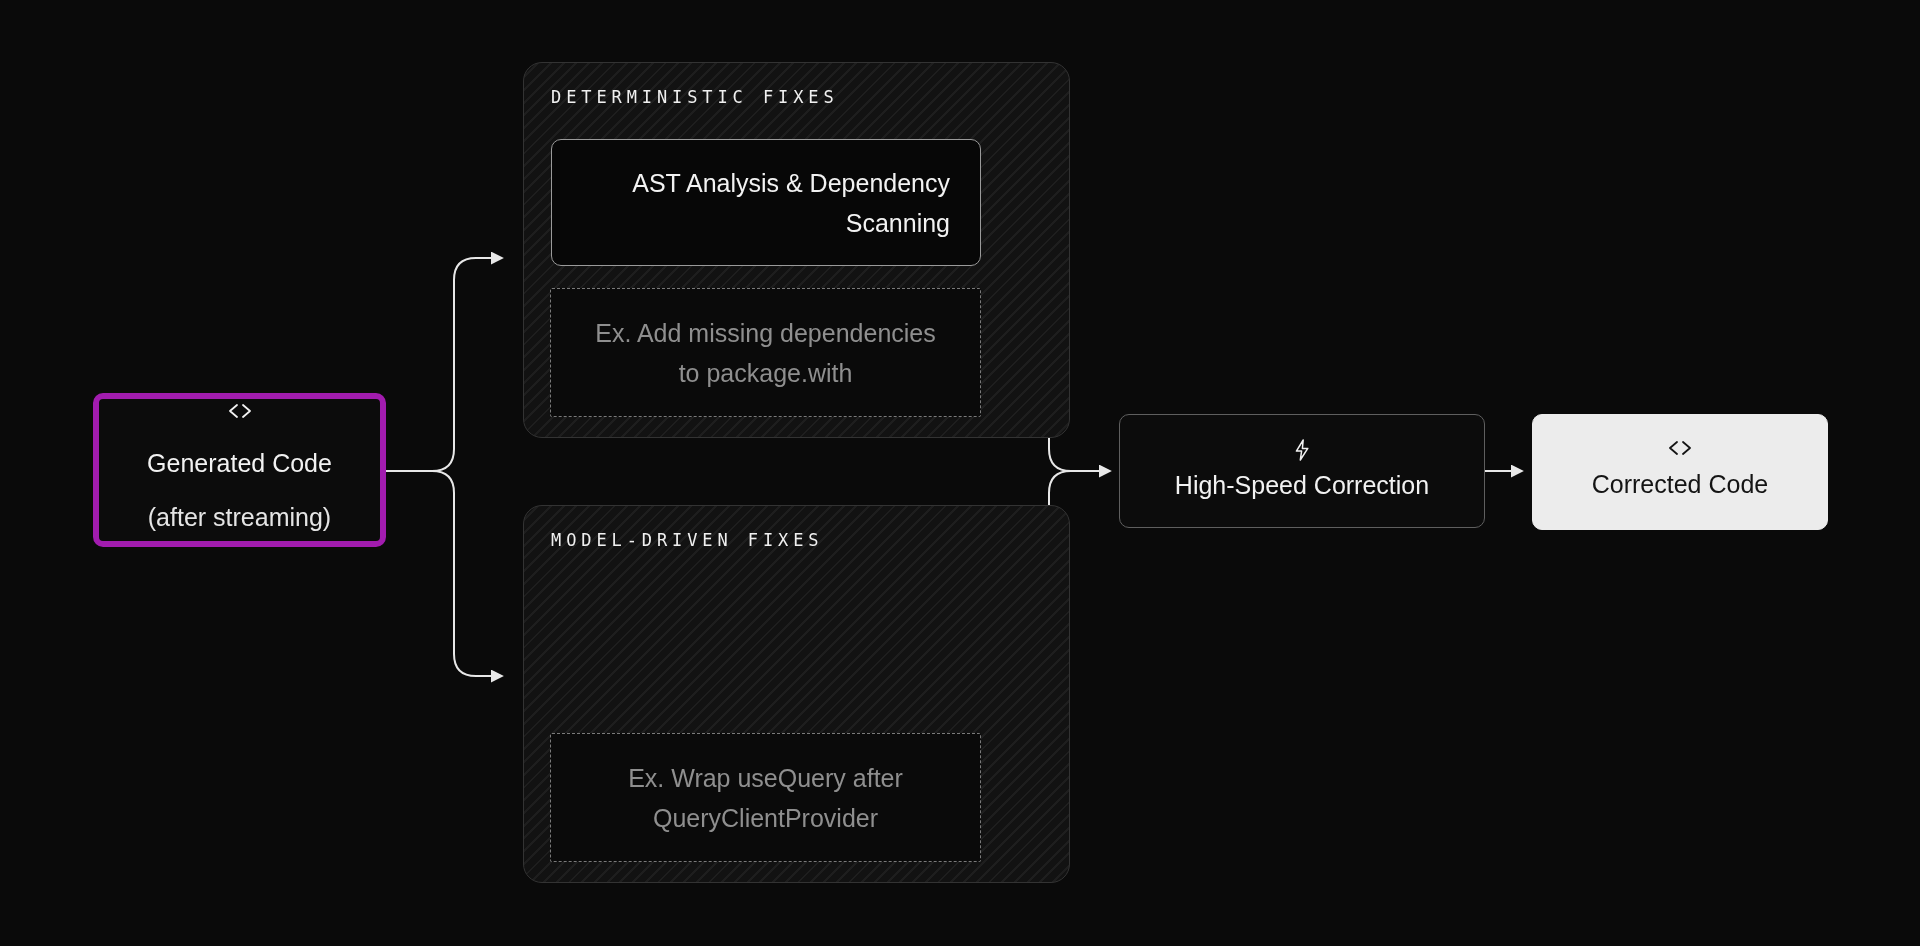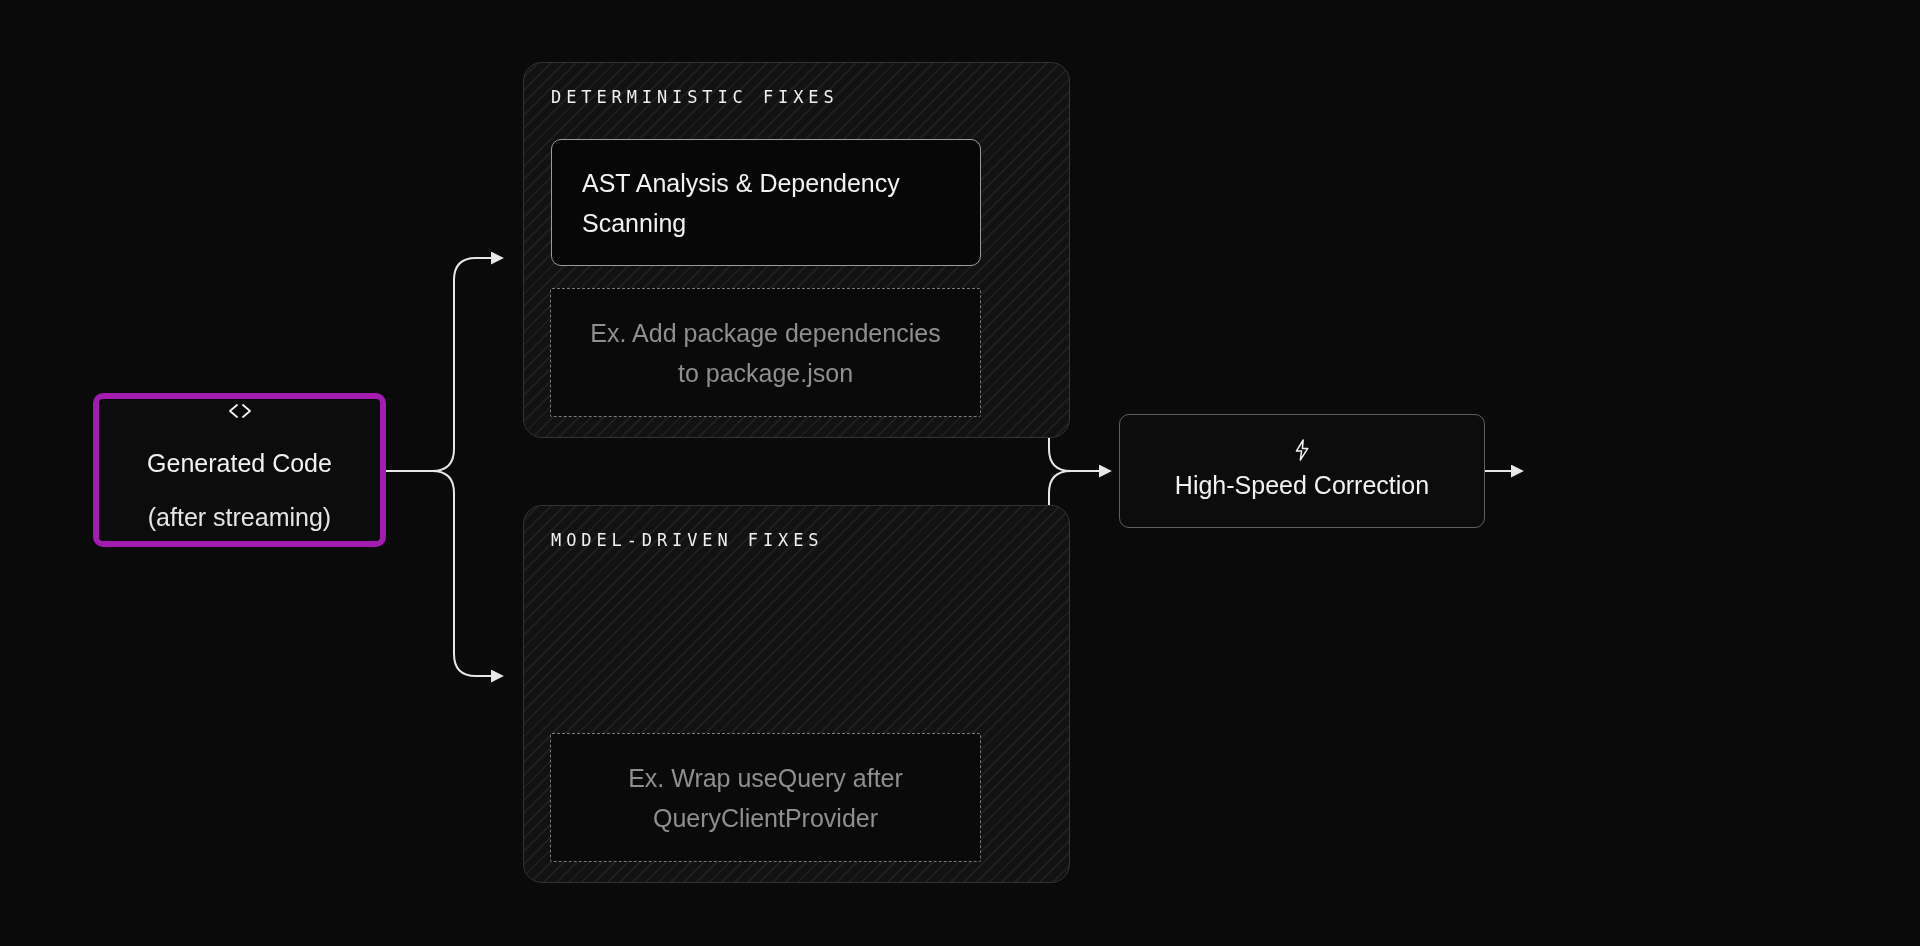--- a/index.html
+++ b/index.html
@@ -106,21 +106,21 @@
     top: 76px;
     width: 430px;
     height: 127px;
     box-sizing: border-box;
     background: #070707;
     border: 1px solid #9a9a9a;
     border-radius: 10px;
     display: flex;
     align-items: center;
     justify-content: center;
-    text-align: left;
+    text-align: right;
     padding: 0 30px;
     font-size: 25px;
     line-height: 40px;
     color: #f2f2f2;
   }
   #panel-model .step-box { height: 129px; }
   .example-box {
     position: absolute;
     left: 26px;
     top: 225px;
@@ -172,34 +172,43 @@
     <div class="node-title">Generated Code</div>
     <div class="node-subtitle">(after streaming)</div>
   </div>
 
   <section class="panel" id="panel-deterministic">
     <div class="panel-title">DETERMINISTIC FIXES</div>
     <div class="step-box">
       <span>AST Analysis &amp; Dependency Scanning</span>
     </div>
     <div class="example-box">
-      <span>Ex. Add package dependencies to package.json</span>
+      <span>Ex. Add missing dependencies to package.with</span>
     </div>
   </section>
 
   <section class="panel" id="panel-model">
     <div class="panel-title">MODEL-DRIVEN FIXES</div>
     <div class="example-box">
       <span>Ex. Wrap useQuery after QueryClientProvider</span>
     </div>
   </section>
 
   <div class="node" id="node-highspeed">
     <span class="icon-wrap">
       <svg width="18" height="24" viewBox="0 0 18 24">
         <path d="M 10.2 2 L 3.4 13.1 H 8.6 L 7.3 22 L 14.8 10.4 H 9.4 Z" fill="none" stroke="#f2f2f2" stroke-width="1.5" stroke-linejoin="round"></path>
       </svg>
     </span>
     <div class="node-title">High-Speed Correction</div>
   </div>
 
+  <div class="node" id="node-corrected">
+    <span class="icon-wrap">
+      <svg width="24" height="14" viewBox="0 0 24 14">
+        <polyline points="9,1 2,7 9,13" fill="none" stroke="#141414" stroke-width="1.8" stroke-linecap="round" stroke-linejoin="round"></polyline>
+        <polyline points="15,1 22,7 15,13" fill="none" stroke="#141414" stroke-width="1.8" stroke-linecap="round" stroke-linejoin="round"></polyline>
+      </svg>
+    </span>
+    <div class="node-title">Corrected Code</div>
+  </div>
 
 </div>
 
 </body></html>

